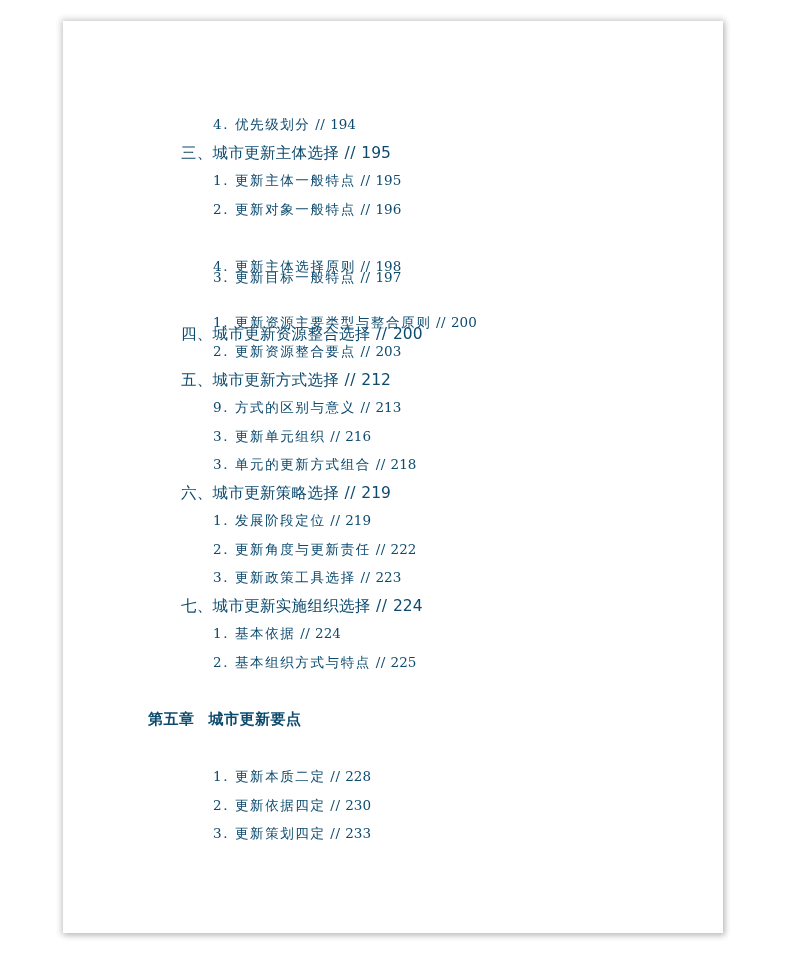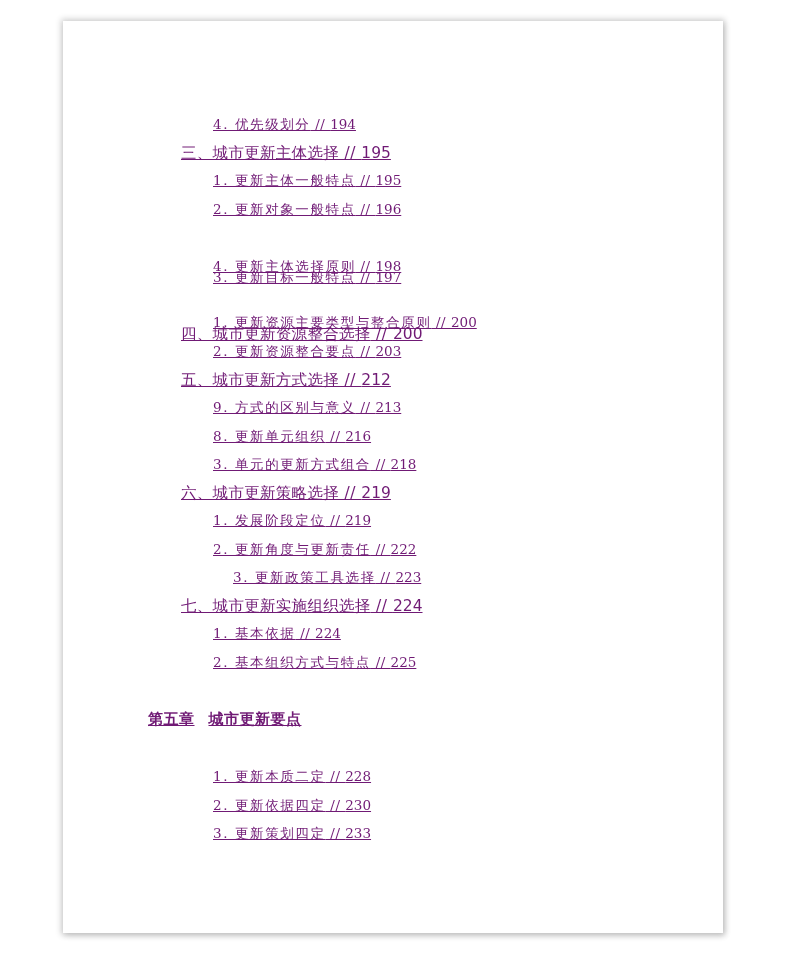--- a/index.html
+++ b/index.html
@@ -25,22 +25,21 @@
     .toc {
       position: absolute;
       left: 0;
       top: 0;
       width: 100%;
       height: 100%;
     }
     .line {
       position: absolute;
       white-space: nowrap;
-      color: #701a75;
-      text-decoration: underline;
+      color: #0c4a6e;
     }
     .sub {
       font-family: "DejaVu Serif", "Liberation Serif", serif;
       font-size: 13.5px;
       left: 150px;
       letter-spacing: 1.6px;
     }
     .sec {
       font-family: "DejaVu Sans", "Liberation Sans", sans-serif;
       font-size: 15.5px;
@@ -104,40 +103,40 @@
 
     <div class="line sec" style="top:349px;">
       <span>五、城市更新方式选择</span><span class="sep"> // </span><span class="page-num">212</span>
     </div>
 
     <div class="line sub" style="top:378px;">
       <span>9. 方式的区别与意义</span><span class="sep"> // </span><span class="page-num">213</span>
     </div>
 
     <div class="line sub" style="top:407px;">
-      <span>8. 更新单元组织</span><span class="sep"> // </span><span class="page-num">216</span>
+      <span>3. 更新单元组织</span><span class="sep"> // </span><span class="page-num">216</span>
     </div>
 
     <div class="line sub" style="top:435px;">
       <span>3. 单元的更新方式组合</span><span class="sep"> // </span><span class="page-num">218</span>
     </div>
 
     <div class="line sec" style="top:462px;">
       <span>六、城市更新策略选择</span><span class="sep"> // </span><span class="page-num">219</span>
     </div>
 
     <div class="line sub" style="top:491px;">
       <span>1. 发展阶段定位</span><span class="sep"> // </span><span class="page-num">219</span>
     </div>
 
     <div class="line sub" style="top:520px;">
       <span>2. 更新角度与更新责任</span><span class="sep"> // </span><span class="page-num">222</span>
     </div>
 
-    <div class="line sub" style="top:548px;margin-left:20px;">
+    <div class="line sub" style="top:548px;">
       <span>3. 更新政策工具选择</span><span class="sep"> // </span><span class="page-num">223</span>
     </div>
 
     <div class="line sec" style="top:575px;">
       <span>七、城市更新实施组织选择</span><span class="sep"> // </span><span class="page-num">224</span>
     </div>
 
     <div class="line sub" style="top:604px;">
       <span>1. 基本依据</span><span class="sep"> // </span><span class="page-num">224</span>
     </div>

